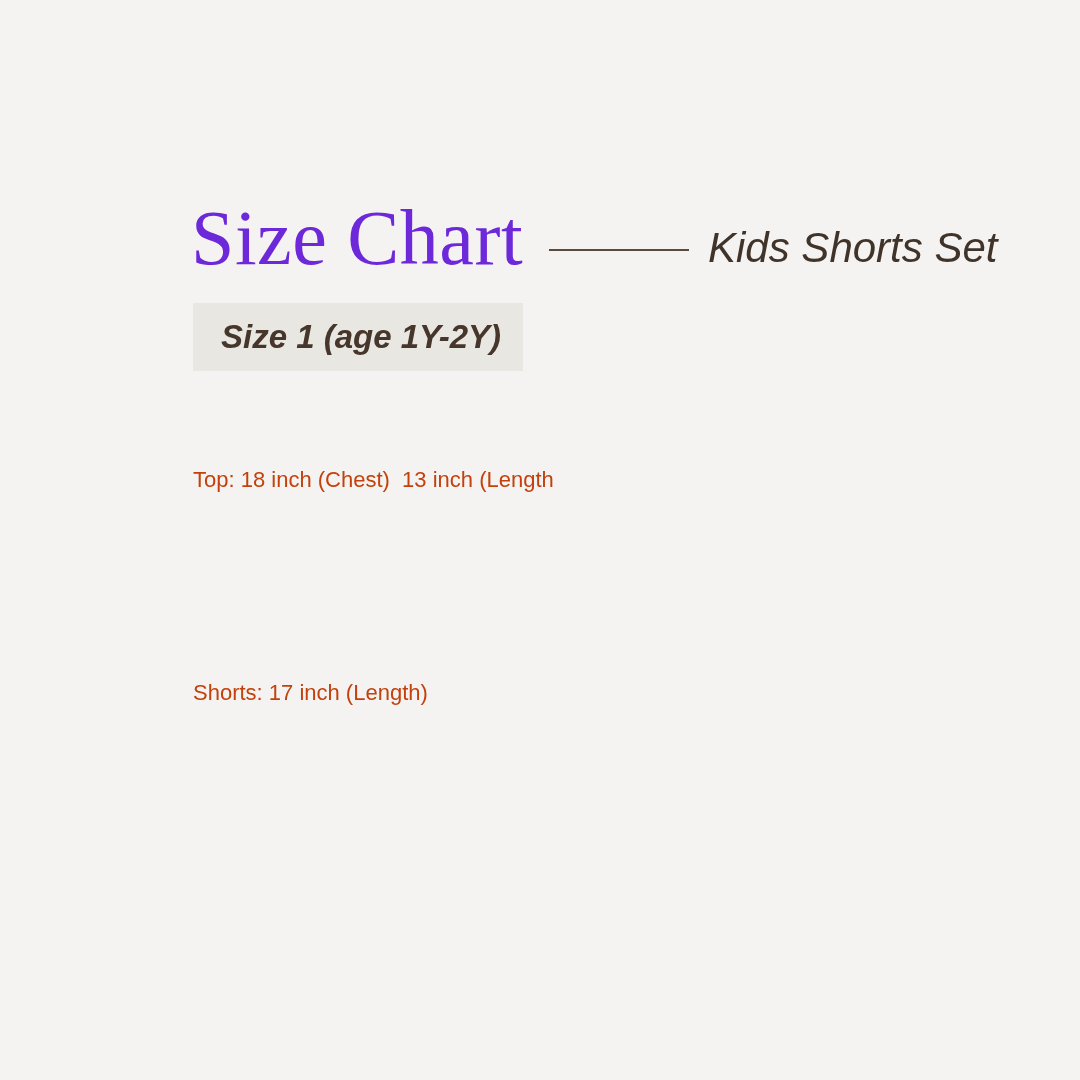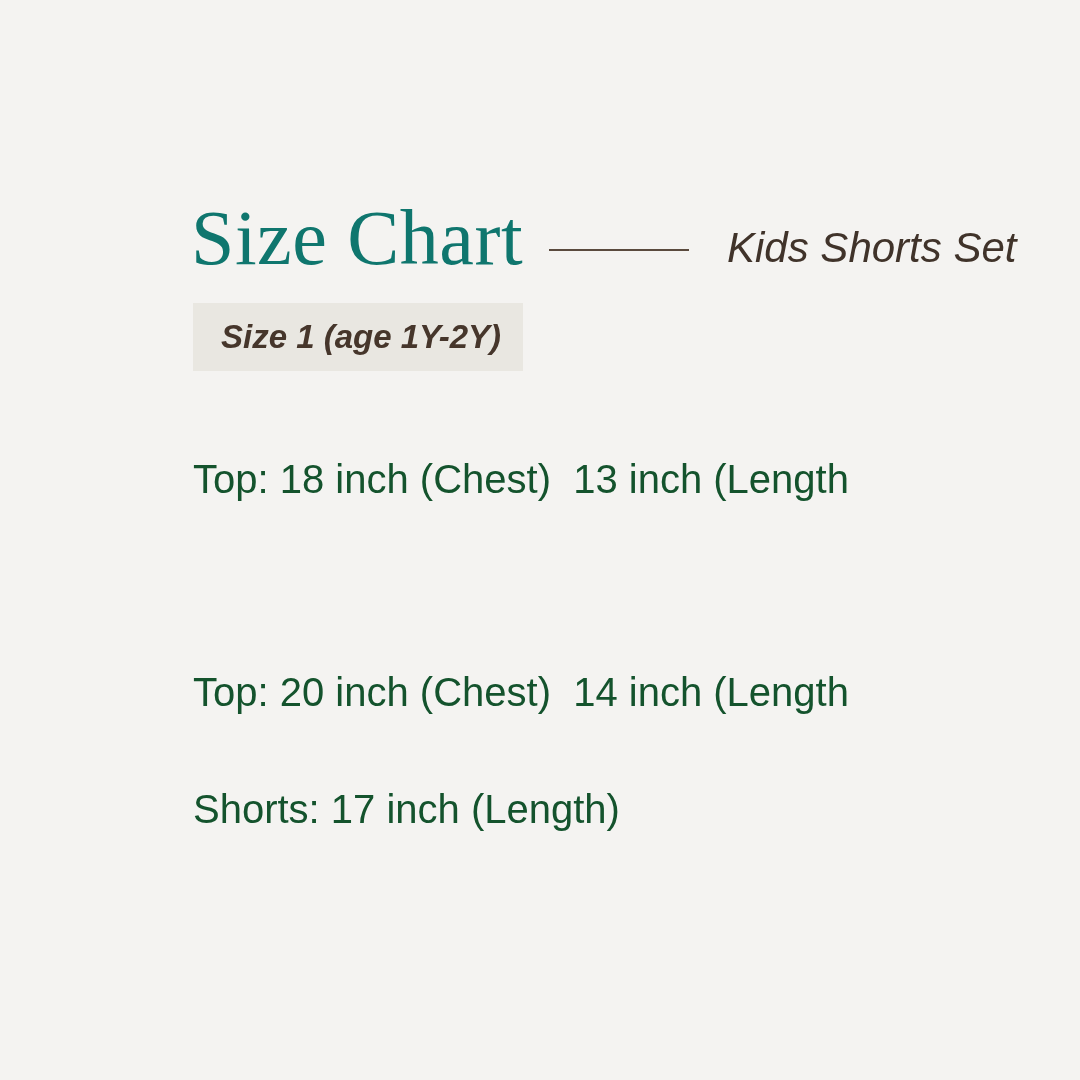--- a/index.html
+++ b/index.html
@@ -22,39 +22,38 @@
   .title {
     position: absolute;
     left: 191px;
     top: 198px;
     margin: 0;
     font-family: "Liberation Serif", serif;
     font-weight: 400;
     font-size: 78px;
     line-height: 80px;
     letter-spacing: 0.5px;
-    color: #0f766e;
+    color: #6d28d9;
   }
   .divider {
     position: absolute;
     left: 549px;
     top: 249px;
     width: 140px;
     height: 2px;
     background: #5a4a3e;
   }
   .subtitle {
     position: absolute;
     left: 708px;
     top: 225px;
     font-style: italic;
     font-size: 42px;
     line-height: 46px;
     color: #40332a;
-    margin-left: 19px;
   }
   .sections {
     position: absolute;
     left: 193px;
     top: 303px;
     width: 700px;
   }
   .size-section {
     margin-bottom: 18px;
   }
@@ -68,23 +67,23 @@
     padding-left: 28px;
   }
   .size-label-box span {
     font-style: italic;
     font-weight: 700;
     font-size: 33px;
     color: #46362b;
   }
   .measurements {
     margin: 11px 0 0 0;
-    font-size: 40px;
+    font-size: 22px;
     line-height: 39px;
-    color: #14532d;
+    color: #c2410c;
     white-space: pre-wrap;
   }
   .measure-line {
     display: block;
   }
 </style>
 </head>
 <body>
 
 <div class="canvas">
@@ -101,19 +100,18 @@
       <div class="size-label-box">
         <span>Size 1 (age 1Y-2Y)</span>
       </div>
       <p class="measurements">
         <span class="measure-line">Top: 18 inch (Chest)  13 inch (Length</span>
       </p>
     </section>
 
     <section class="size-section">
       <p class="measurements">
-        <span class="measure-line">Top: 20 inch (Chest)  14 inch (Length</span>
         <span class="measure-line">Shorts: 17 inch (Length)</span>
       </p>
     </section>
 
   </main>
 </div>
 
 </body></html>

